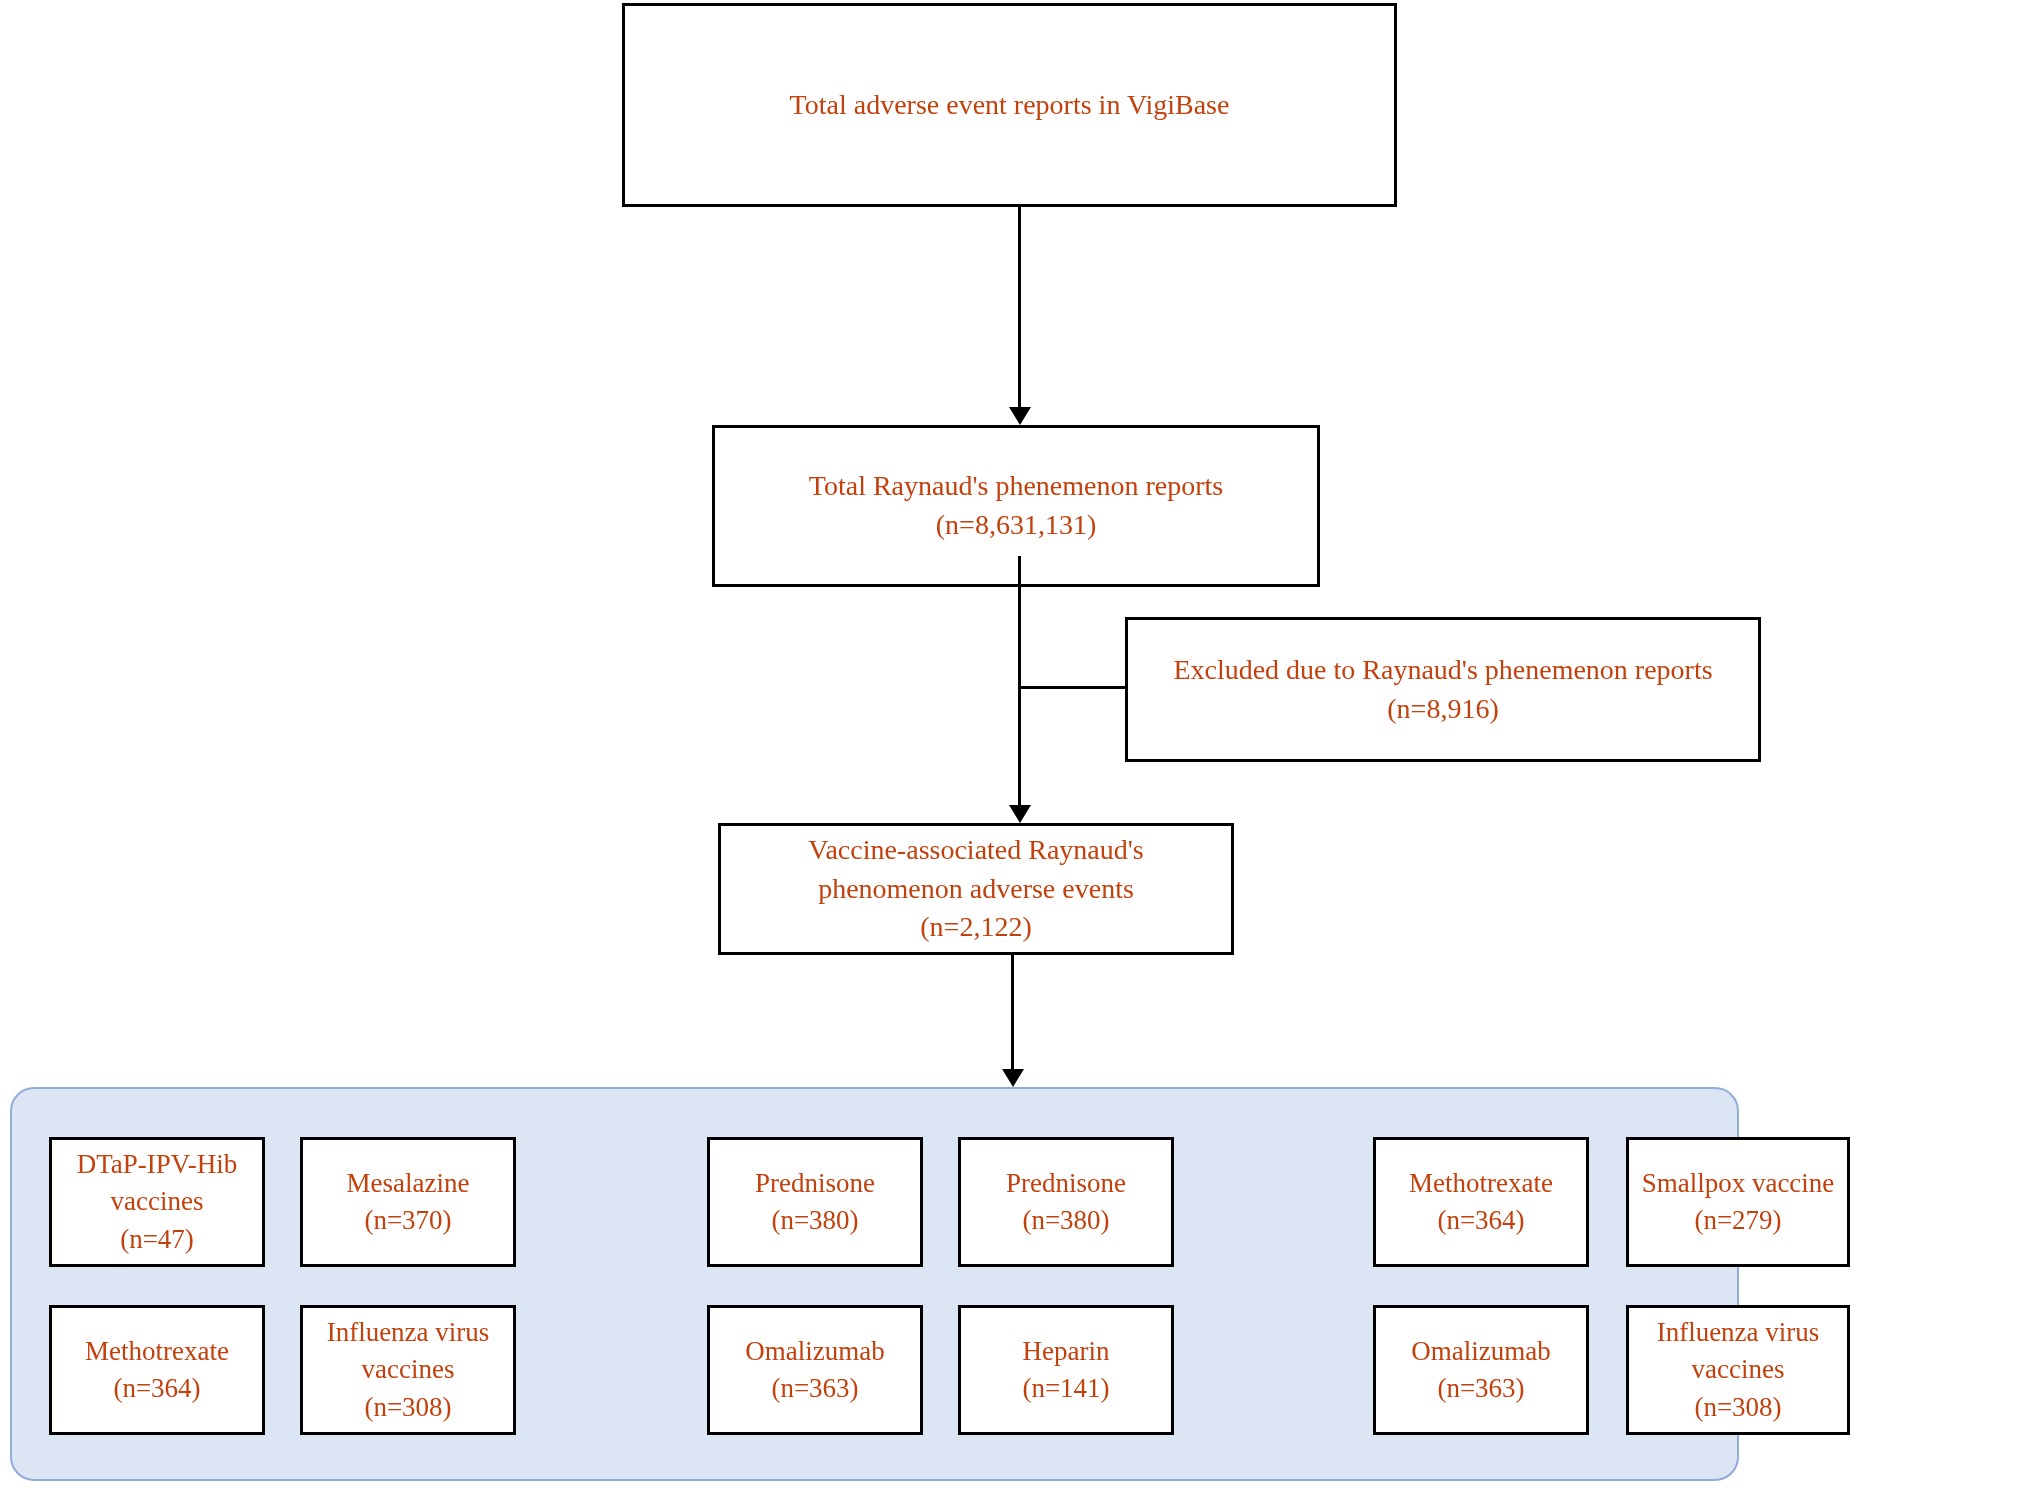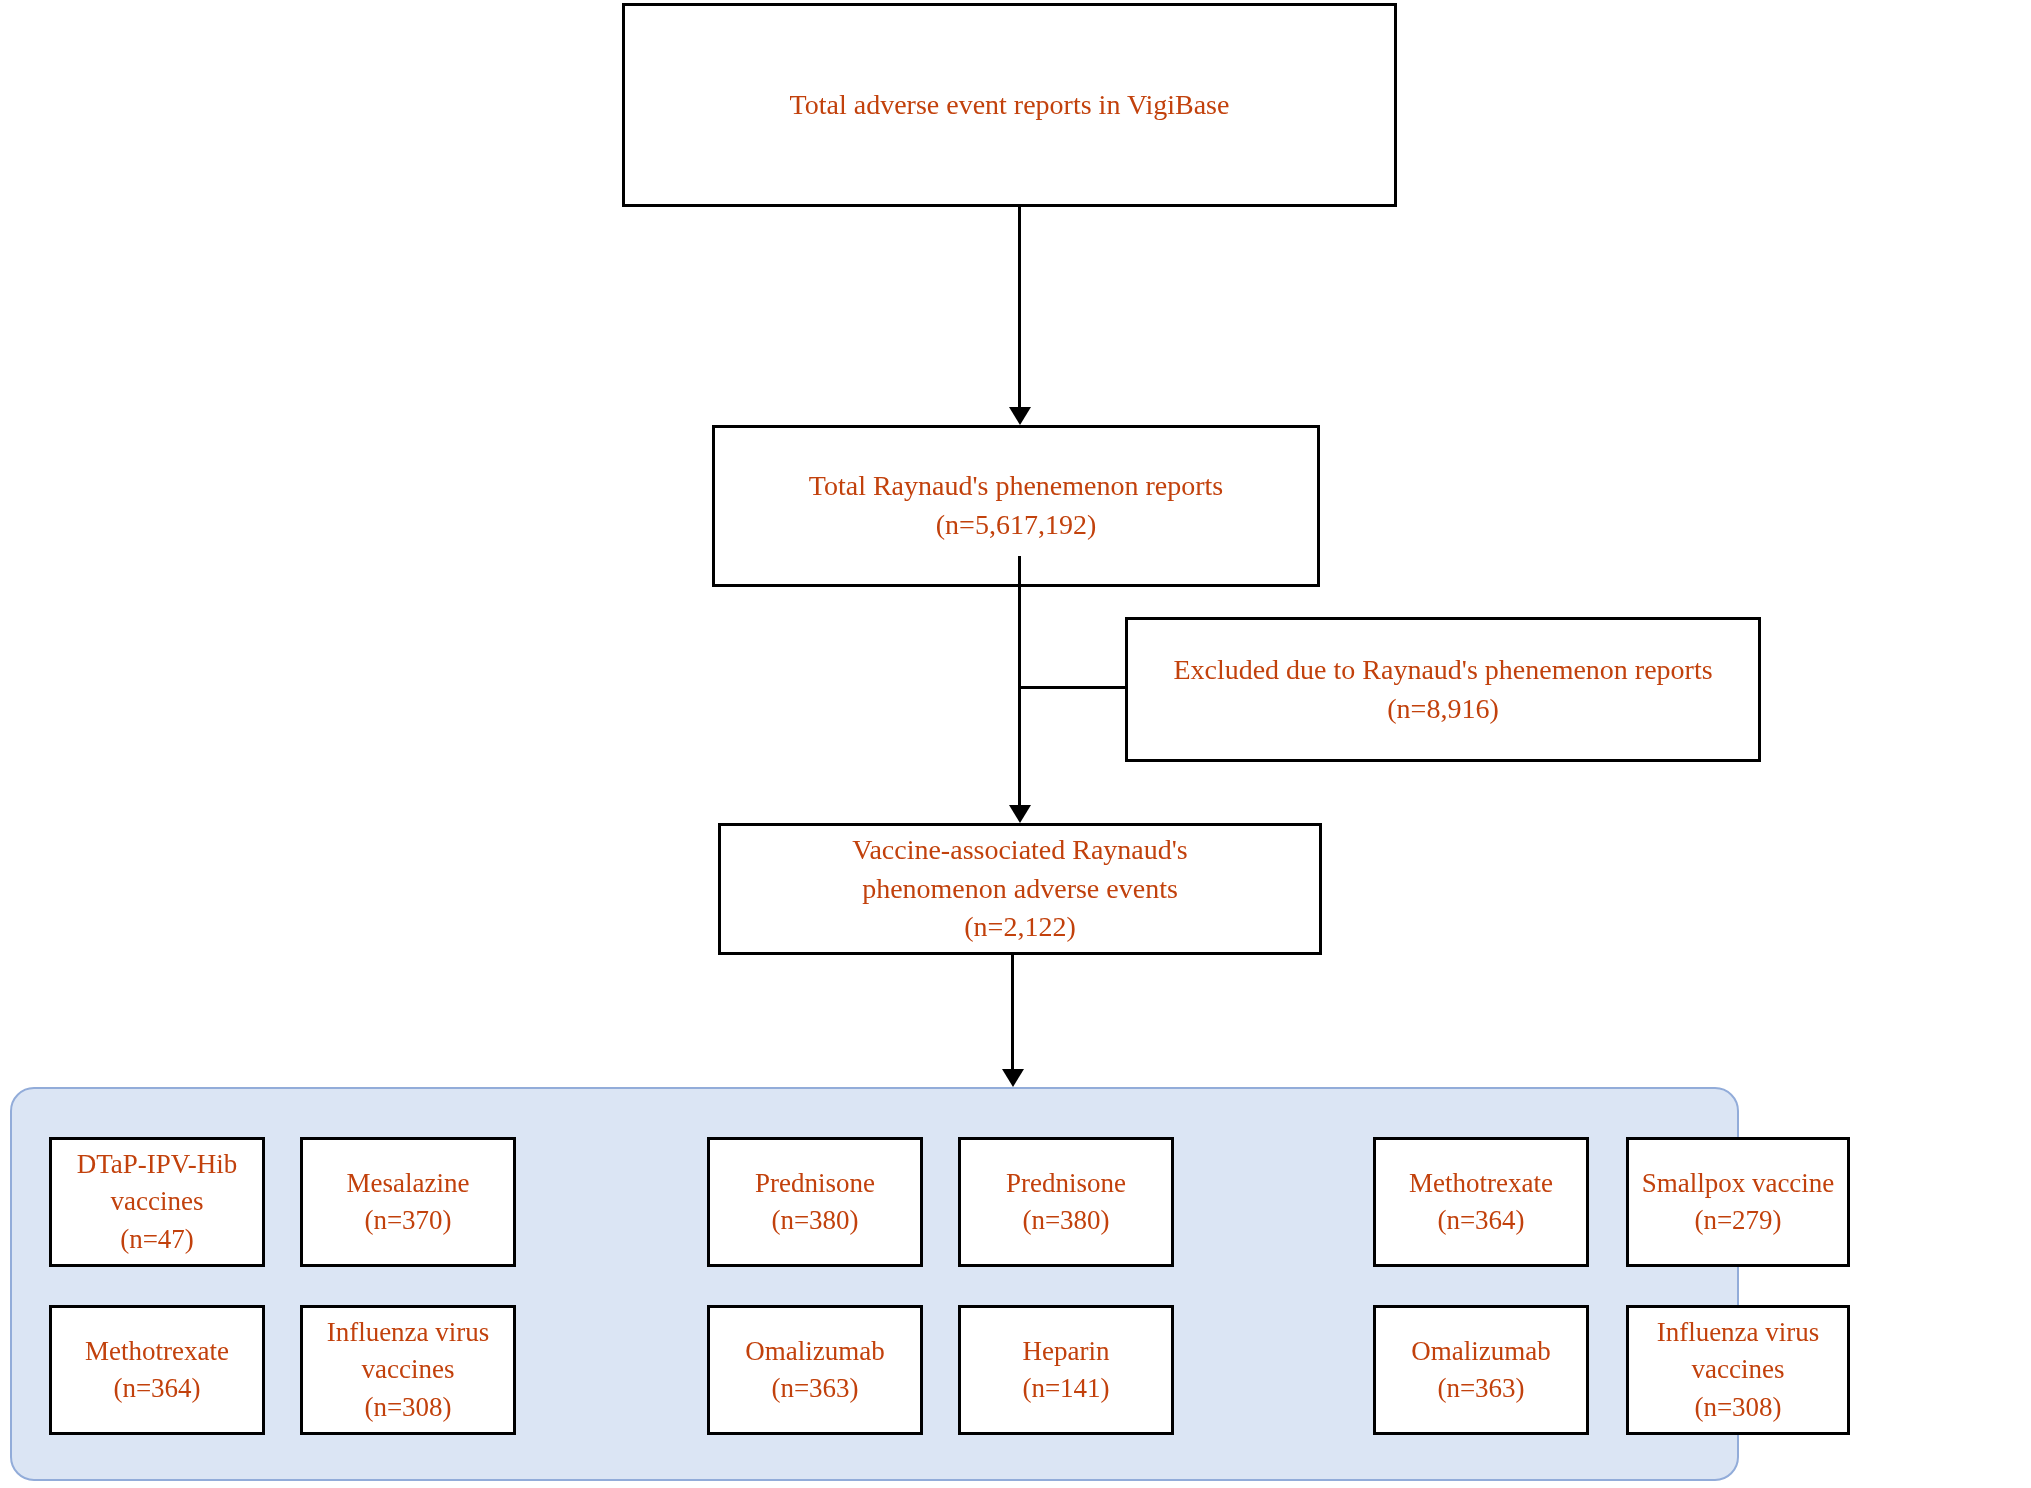--- a/index.html
+++ b/index.html
@@ -22,21 +22,21 @@
     flex-direction:column;
     align-items:center;
     justify-content:center;
     text-align:center;
     font-size:28px;
     line-height:1.38;
   }
   #top-box{left:622px;top:3px;width:775px;height:204px;}
   #total-box{left:712px;top:425px;width:608px;height:162px;}
   #excluded-box{left:1125px;top:617px;width:636px;height:145px;}
-  #vaccine-box{left:718px;top:823px;width:604px;height:132px;}
+  #vaccine-box{left:718px;top:823px;width:516px;height:132px;}
 
   .vline,.hline{position:absolute;background:#000000;}
   #arrow1-line{left:1018px;top:206px;width:3px;height:205px;}
   #arrow1-head{left:1009px;top:407px;}
   #arrow2-line{left:1018px;top:556px;width:3px;height:251px;}
   #arrow2-head{left:1009px;top:805px;}
   #branch-line{left:1018px;top:686px;width:108px;height:3px;}
   #arrow3-line{left:1011px;top:954px;width:3px;height:117px;}
   #arrow3-head{left:1002px;top:1069px;}
   .arrowhead{
@@ -86,21 +86,21 @@
 
   <div class="fbox" id="top-box">
     <div>Total adverse event reports in VigiBase</div>
   </div>
 
   <div class="vline" id="arrow1-line"></div>
   <div class="arrowhead" id="arrow1-head"></div>
 
   <div class="fbox" id="total-box">
     <div>Total Raynaud's phenemenon reports</div>
-    <div>(n=5,617,192)</div>
+    <div>(n=8,631,131)</div>
   </div>
 
   <div class="vline" id="arrow2-line"></div>
   <div class="hline" id="branch-line"></div>
   <div class="arrowhead" id="arrow2-head"></div>
 
   <div class="fbox" id="excluded-box">
     <div>Excluded due to Raynaud's phenemenon reports</div>
     <div>(n=8,916)</div>
   </div>

